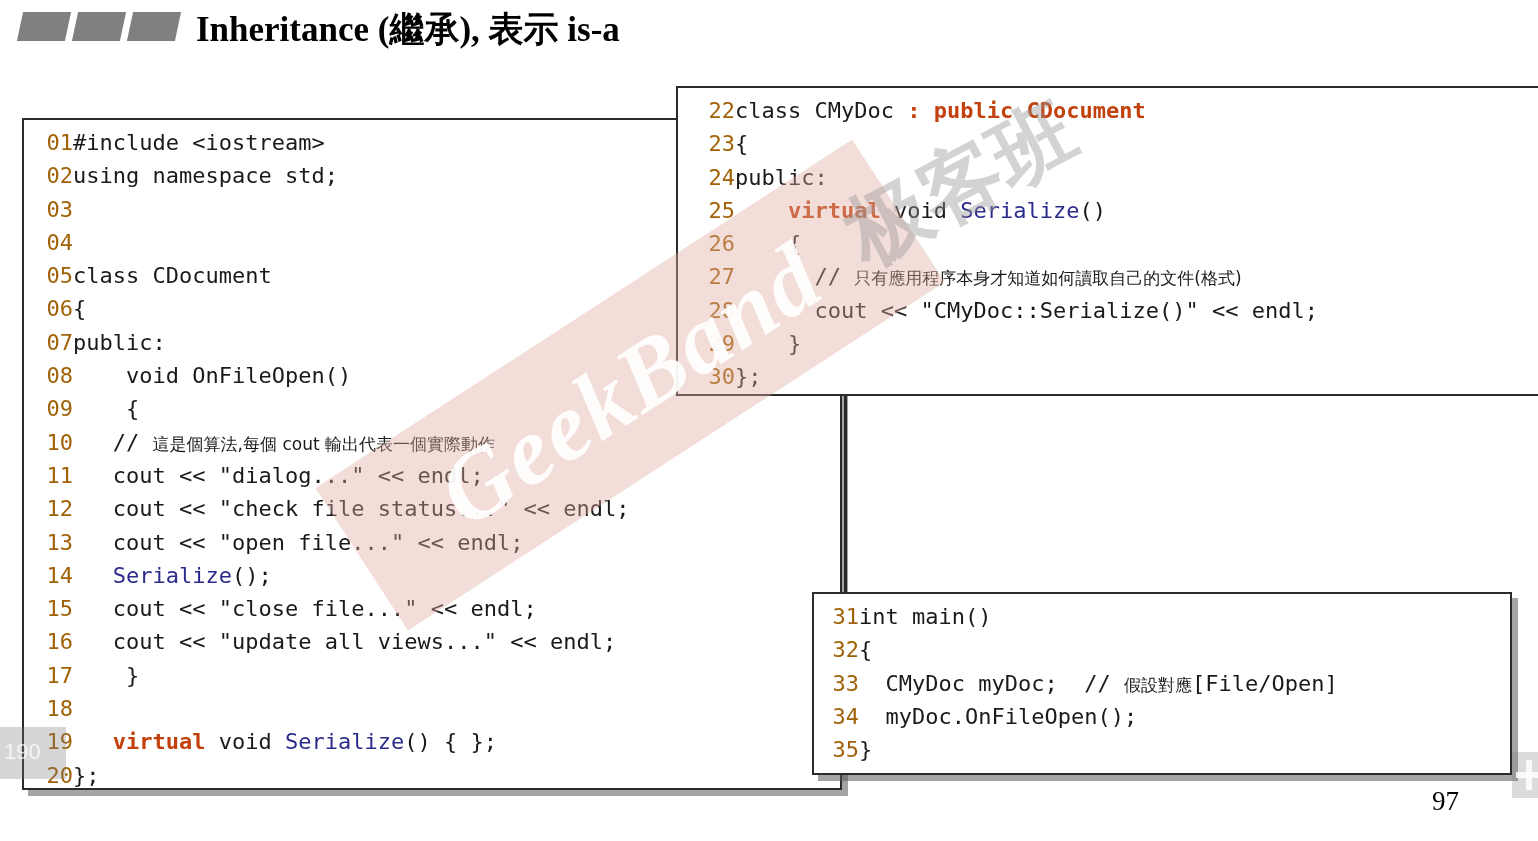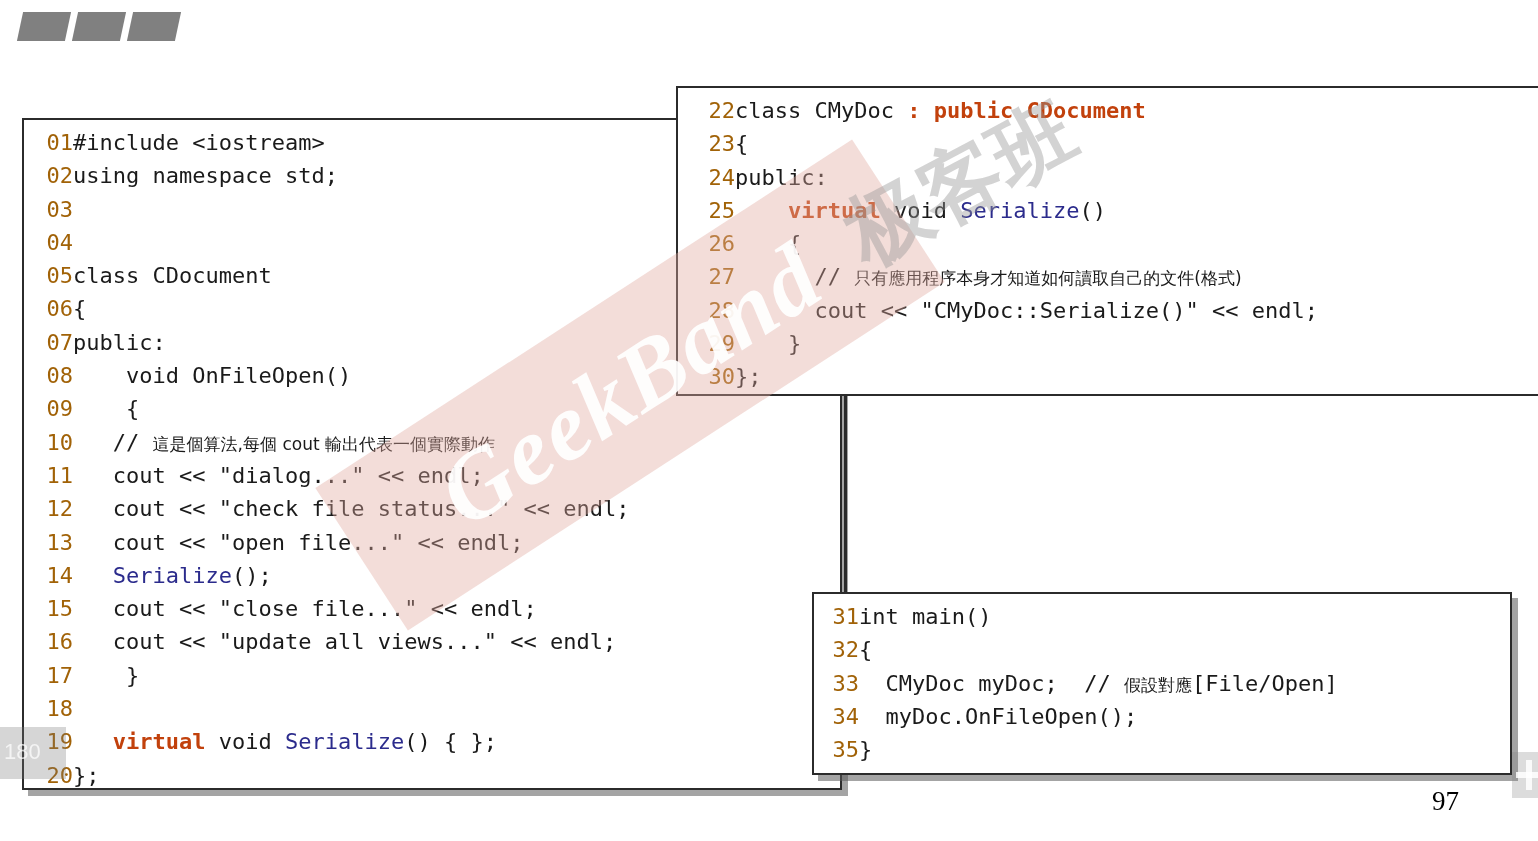--- a/index.html
+++ b/index.html
@@ -227,36 +227,37 @@
 </style>
 </head>
 <body>
 
 <div id="slide-title-bar">
   <div class="title-marks">
     <div class="title-mark m1"></div>
     <div class="title-mark m2"></div>
     <div class="title-mark m3"></div>
   </div>
+  <div id="page-title">Inheritance (繼承), 表示 is-a</div>
 </div>
 
 <div id="code-box-base" class="code-box shadowed"><div class="code-line"><span class="ln">01</span><span>#include &lt;iostream&gt;</span></div><div class="code-line"><span class="ln">02</span><span>using namespace std;</span></div><div class="code-line"><span class="ln">03</span><span></span></div><div class="code-line"><span class="ln">04</span><span></span></div><div class="code-line"><span class="ln">05</span><span>class CDocument</span></div><div class="code-line"><span class="ln">06</span><span>{</span></div><div class="code-line"><span class="ln">07</span><span>public:</span></div><div class="code-line"><span class="ln">08</span><span>    void OnFileOpen()</span></div><div class="code-line"><span class="ln">09</span><span>    {</span></div><div class="code-line"><span class="ln">10</span><span>   // </span><span class="zh">這是個算法,每個 cout 輸出代表一個實際動作</span></div><div class="code-line"><span class="ln">11</span><span>   cout &lt;&lt; "dialog..." &lt;&lt; endl;</span></div><div class="code-line"><span class="ln">12</span><span>   cout &lt;&lt; "check file status..." &lt;&lt; endl;</span></div><div class="code-line"><span class="ln">13</span><span>   cout &lt;&lt; "open file..." &lt;&lt; endl;</span></div><div class="code-line"><span class="ln">14</span><span>   </span><span class="fn-blue">Serialize</span><span>();</span></div><div class="code-line"><span class="ln">15</span><span>   cout &lt;&lt; "close file..." &lt;&lt; endl;</span></div><div class="code-line"><span class="ln">16</span><span>   cout &lt;&lt; "update all views..." &lt;&lt; endl;</span></div><div class="code-line"><span class="ln">17</span><span>    }</span></div><div class="code-line"><span class="ln">18</span><span></span></div><div class="code-line"><span class="ln">19</span><span>   </span><span class="kw-bold">virtual</span><span> void </span><span class="fn-blue">Serialize</span><span>() { };</span></div><div class="code-line"><span class="ln">20</span><span>};</span></div></div>
 
 <div id="inheritance-connector"></div>
 
 <div id="code-box-derived" class="code-box"><div class="code-line"><span class="ln">22</span><span>class CMyDoc </span><span class="kw-bold">: public CDocument</span></div><div class="code-line"><span class="ln">23</span><span>{</span></div><div class="code-line"><span class="ln">24</span><span>public:</span></div><div class="code-line"><span class="ln">25</span><span>    </span><span class="kw-bold">virtual</span><span> void </span><span class="fn-blue">Serialize</span><span>()</span></div><div class="code-line"><span class="ln">26</span><span>    {</span></div><div class="code-line"><span class="ln">27</span><span>      // </span><span class="zh">只有應用程序本身才知道如何讀取自己的文件(格式)</span></div><div class="code-line"><span class="ln">28</span><span>      cout &lt;&lt; "CMyDoc::Serialize()" &lt;&lt; endl;</span></div><div class="code-line"><span class="ln">29</span><span>    }</span></div><div class="code-line"><span class="ln">30</span><span>};</span></div></div>
 
 <div id="code-box-main" class="code-box shadowed"><div class="code-line"><span class="ln">31</span><span>int main()</span></div><div class="code-line"><span class="ln">32</span><span>{</span></div><div class="code-line"><span class="ln">33</span><span>  CMyDoc myDoc;  // </span><span class="zh">假設對應</span><span>[File/Open]</span></div><div class="code-line"><span class="ln">34</span><span>  myDoc.OnFileOpen();</span></div><div class="code-line"><span class="ln">35</span><span>}</span></div></div>
 
 <div id="watermark-geekband">
   <span>GeekBand</span>
 </div>
 <div id="watermark-cn">极客班</div>
 
 <div id="player-counter-overlay">
-  <div class="counter-text">180</div>
+  <div class="counter-text">190</div>
 </div>
 <div id="player-plus-overlay">
   <div class="plus-v"></div>
   <div class="plus-h"></div>
 </div>
 
 <div id="page-number">97</div>
 
 </body></html>

